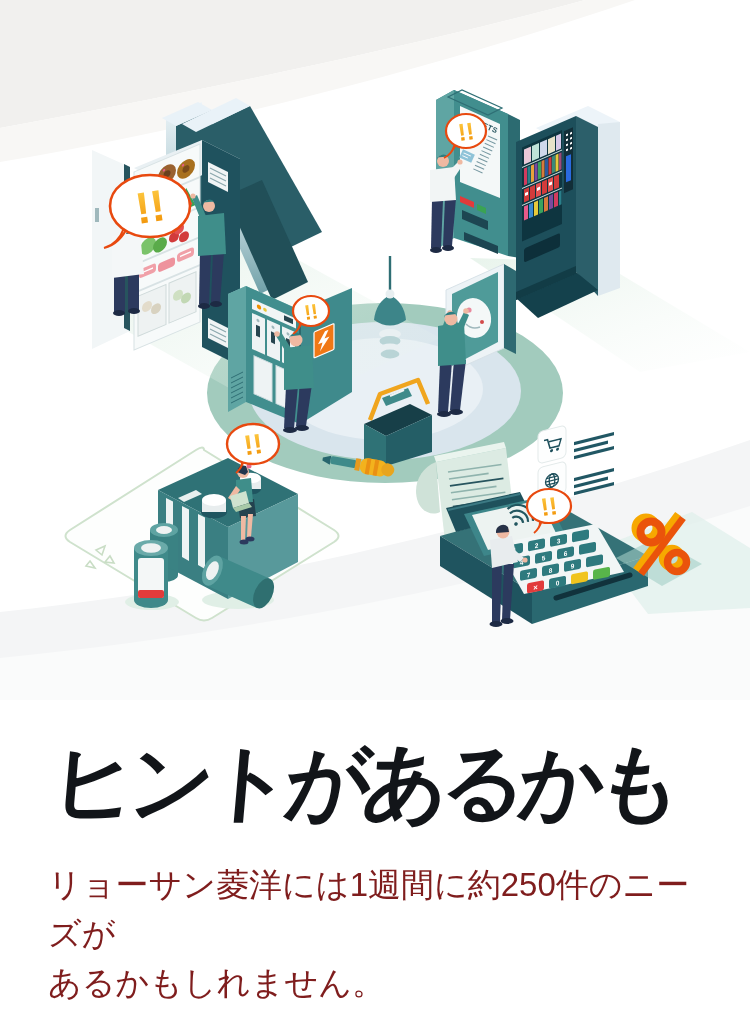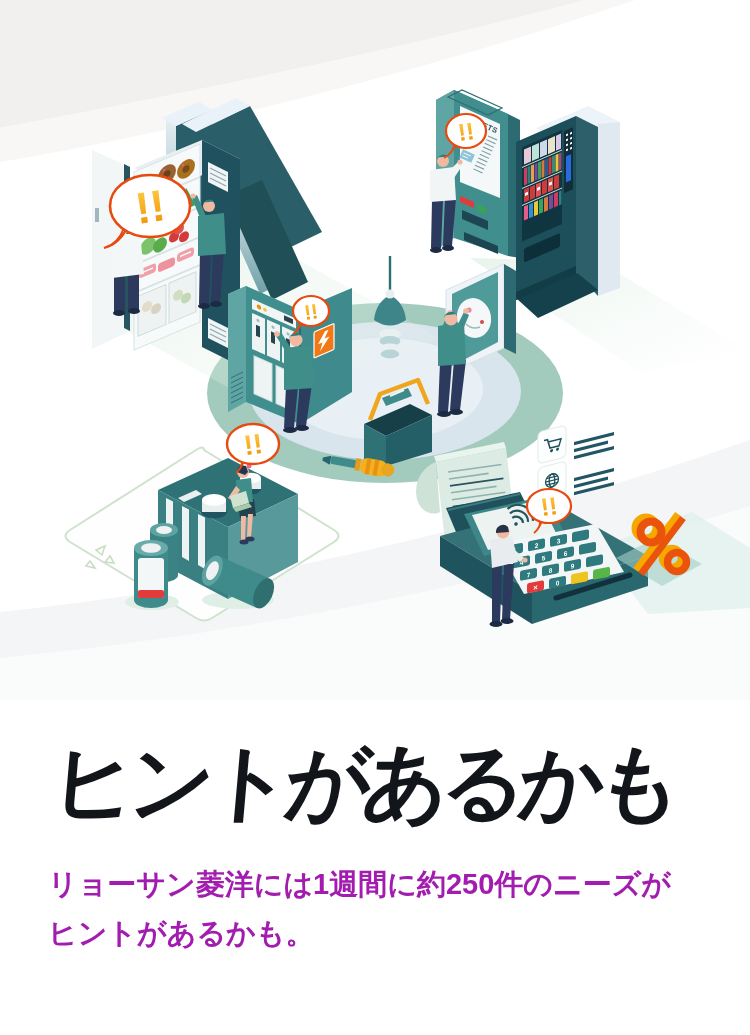--- a/index.html
+++ b/index.html
@@ -11,21 +11,21 @@
     margin:40px 0 0 0;
     font-size:84px;
     line-height:1.0;
     font-weight:900;
     color:#121519;
     letter-spacing:-8px;
     transform:skewX(-5deg);
     transform-origin:0 100%;
     white-space:nowrap;
   }
-  .page-desc{margin:36px 0 0 0;font-size:29px;line-height:49px;color:#a21caf;font-weight:700;}
+  .page-desc{margin:36px 0 0 0;font-size:33px;line-height:49px;color:#7f1d1d;font-weight:400;}
   .page-desc .line{display:block;}
   text{font-family:"Liberation Sans",sans-serif;}
   .excl{font-weight:900;fill:url(#gradExcl);}
 </style>
 </head>
 <body>
 
 <div class="hero">
 <svg viewBox="0 0 750 700" xmlns="http://www.w3.org/2000/svg">
   <defs>
@@ -626,15 +626,15 @@
       </g>
     </g>
   </g>
 </svg>
 </div>
 
 <div class="copy">
   <h1 class="page-title">ヒントがあるかも</h1>
   <p class="page-desc">
     <span class="line">リョーサン菱洋には1週間に約250件のニーズが</span>
-    <span class="line">ヒントがあるかも。</span>
+    <span class="line">あるかもしれません。</span>
   </p>
 </div>
 
 </body></html>

